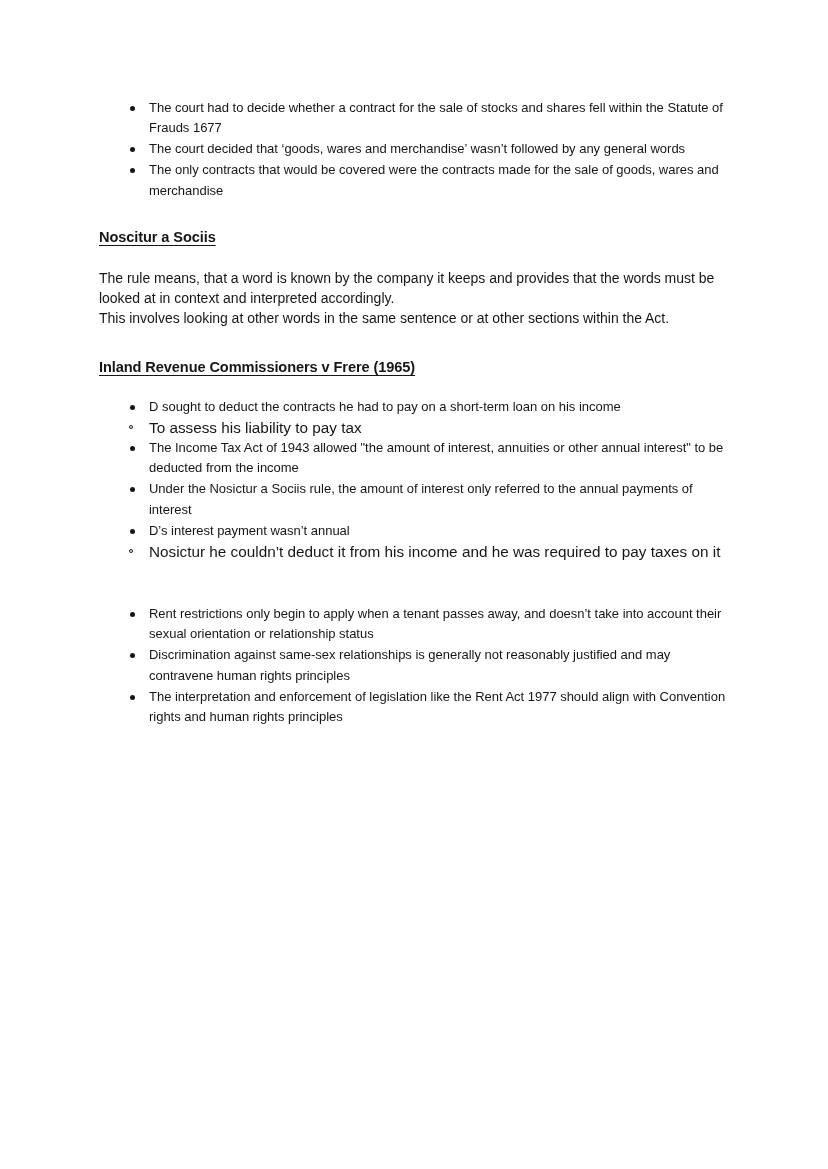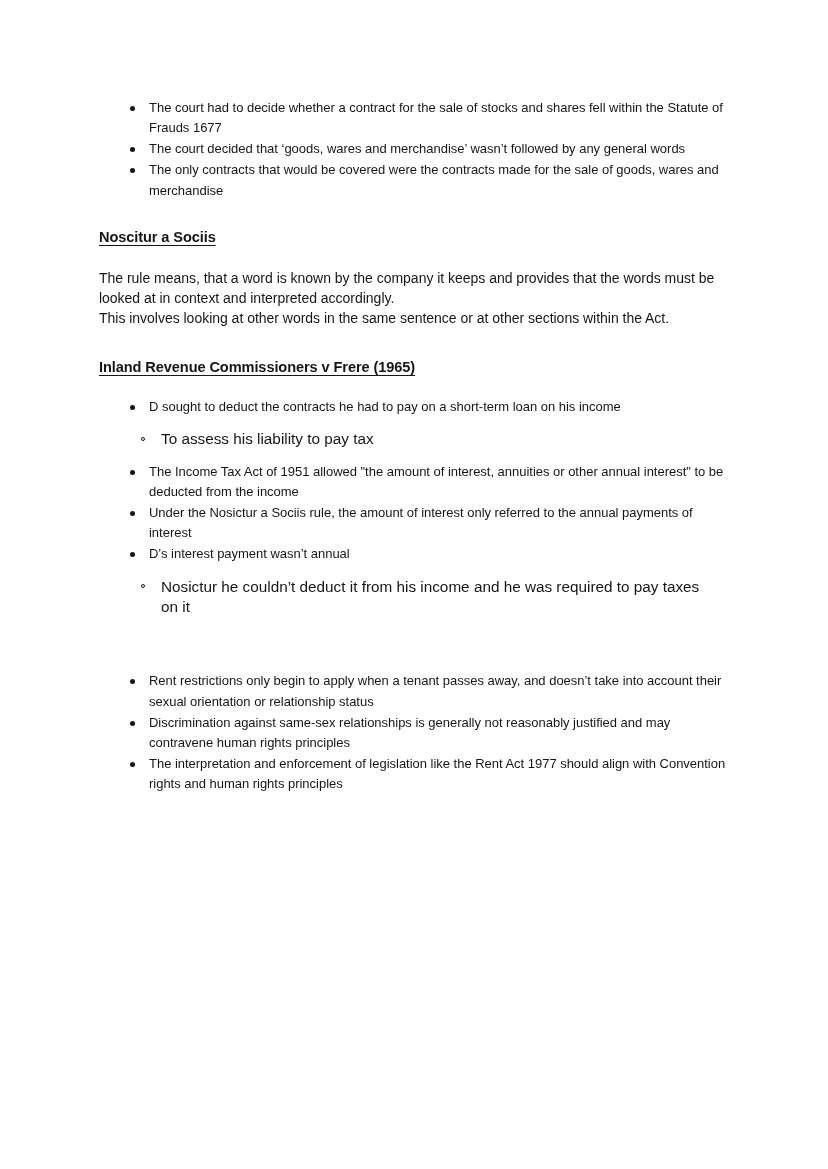--- a/index.html
+++ b/index.html
@@ -50,21 +50,21 @@
     position: absolute;
     left: 31px;
     top: 8px;
     width: 5px;
     height: 5px;
     border-radius: 50%;
     background: #161616;
   }
   ul.level2 {
     list-style: none;
-    margin: 12px;
+    margin: 0;
     padding: 0;
   }
   ul.level2 > li.subbullet {
     position: relative;
     padding-left: 50px;
     font-size: 15.3px;
     line-height: 20.4px;
     margin: 0;
   }
   ul.level2 > li.subbullet::before {
@@ -139,21 +139,21 @@
 
     <div class="gap-before-list"></div>
 
     <ul class="level1">
       <li class="bullet">D sought to deduct the contracts he had to pay on a short-term loan on his income</li>
       <li style="list-style:none">
         <ul class="level2">
           <li class="subbullet">To assess his liability to pay tax</li>
         </ul>
       </li>
-      <li class="bullet">The Income Tax Act of 1951 allowed "the amount of interest, annuities or other annual interest" to be deducted from the income</li>
+      <li class="bullet">The Income Tax Act of 1943 allowed "the amount of interest, annuities or other annual interest" to be deducted from the income</li>
       <li class="bullet">Under the Nosictur a Sociis rule, the amount of interest only referred to the annual payments of interest</li>
       <li class="bullet">D’s interest payment wasn’t annual</li>
       <li style="list-style:none">
         <ul class="level2">
           <li class="subbullet">Nosictur he couldn’t deduct it from his income and he was required to pay taxes on it</li>
         </ul>
       </li>
     </ul>
 
     <div class="gap-section"></div>

